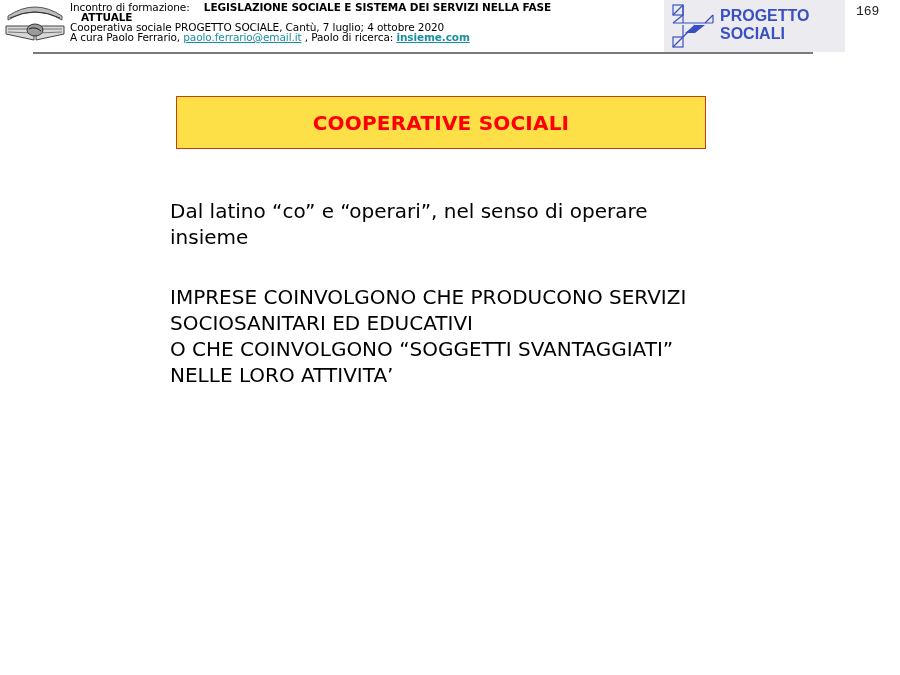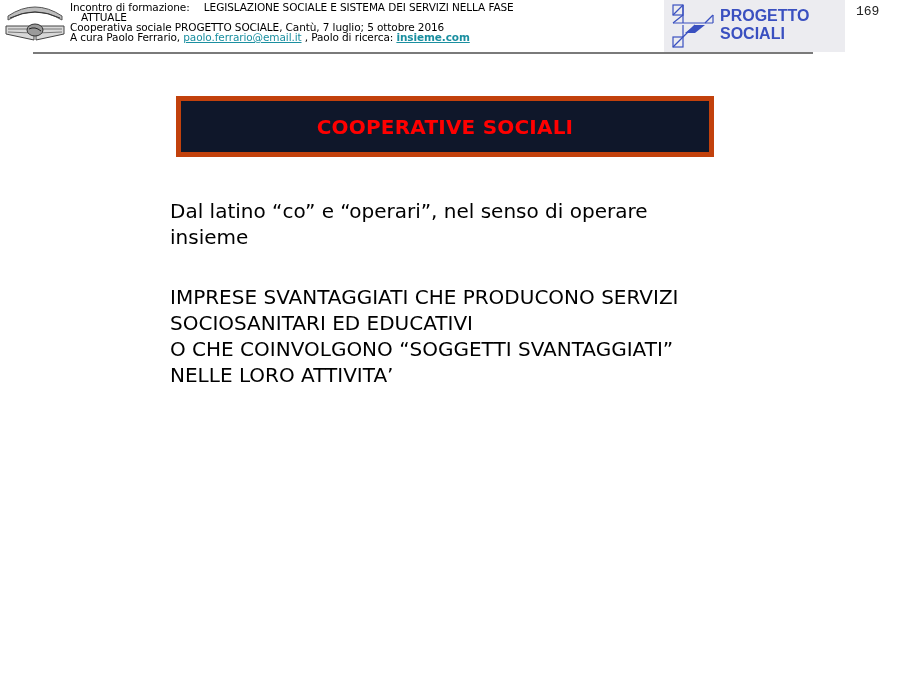--- a/index.html
+++ b/index.html
@@ -27,21 +27,21 @@
       left: 70px;
       top: 2px;
       width: 590px;
       font-family: "DejaVu Sans", sans-serif;
       font-size: 10.5px;
       line-height: 10px;
       color: #000;
       letter-spacing: -0.1px;
     }
     .header-text .row { white-space: nowrap; }
-    .header-text b { font-weight: normal; padding-left: 11px; }
+    .header-text b { font-weight: bold; padding-left: 11px; }
     .header-text a {
       color: #1a8fa0;
       text-decoration: underline;
     }
     .header-text a.bold { font-weight: bold; }
     .header-rule {
       position: absolute;
       left: 33px;
       top: 52px;
       width: 780px;
@@ -79,22 +79,22 @@
       font-family: Liberation Mono, monospace;
       font-size: 13px;
       color: #222;
     }
     .title-box {
       position: absolute;
       left: 176px;
       top: 96px;
       width: 528px;
       height: 51px;
-      border: 5px solid #c2410c;
-      background: #0f172a;
+      border: 1px solid #c2410c;
+      background: #fde047;
       display: flex;
       align-items: center;
       justify-content: center;
     }
     .title-box .title {
       font-family: "DejaVu Sans", sans-serif;
       font-weight: bold;
       font-size: 20px;
       color: #ff0000;
       letter-spacing: 0.2px;
@@ -130,21 +130,21 @@
   </svg>
 </div>
 
 <div class="header-text">
   <div class="row">
     <span>Incontro di formazione: </span><b>LEGISLAZIONE SOCIALE E SISTEMA DEI SERVIZI NELLA FASE</b>
   </div>
   <div class="row">
     <b>ATTUALE</b>
   </div>
-  <div class="row">Cooperativa sociale PROGETTO SOCIALE, Cantù, 7 luglio; 5 ottobre 2016</div>
+  <div class="row">Cooperativa sociale PROGETTO SOCIALE, Cantù, 7 luglio; 4 ottobre 2020</div>
   <div class="row">
     <span>A cura Paolo Ferrario, </span><a>paolo.ferrario@email.it</a><span> , Paolo di ricerca: </span><a class="bold">insieme.com</a>
   </div>
 </div>
 
 <div class="logo-right">
   <svg class="mark" width="44" height="46" viewBox="0 0 44 46">
     <rect x="2" y="2" width="10" height="10" fill="none" stroke="#3a50c0" stroke-width="1.2"></rect>
     <line x1="2" y1="12" x2="12" y2="2" stroke="#3a50c0" stroke-width="1.2"></line>
     <line x1="12" y1="2" x2="12" y2="20" stroke="#3a50c0" stroke-width="1.2"></line>
@@ -171,19 +171,19 @@
   <span class="title">COOPERATIVE SOCIALI</span>
 </div>
 
 <div class="body-text">
   <div class="para">
     <div>Dal latino “co”  e “operari”, nel senso di operare</div>
     <div>insieme</div>
   </div>
   <div class="gap"></div>
   <div class="para">
-    <div>IMPRESE SVANTAGGIATI CHE PRODUCONO SERVIZI</div>
+    <div>IMPRESE COINVOLGONO CHE PRODUCONO SERVIZI</div>
     <div>SOCIOSANITARI ED EDUCATIVI</div>
     <div>O CHE COINVOLGONO “SOGGETTI SVANTAGGIATI”</div>
     <div>NELLE LORO ATTIVITA’</div>
   </div>
   <div class="gap"></div>
 </div>
 
 </body></html>

